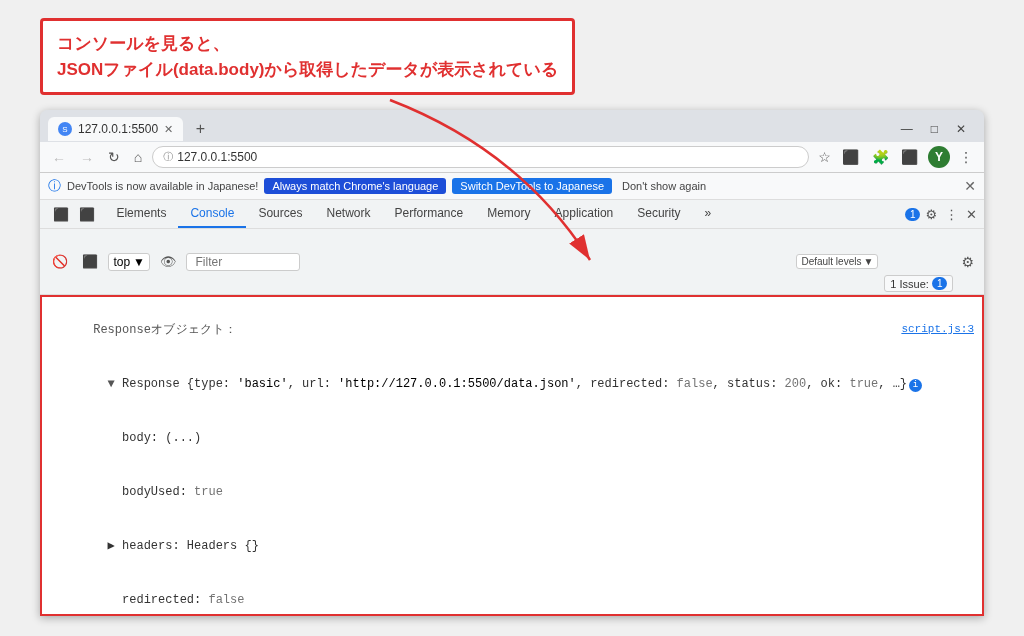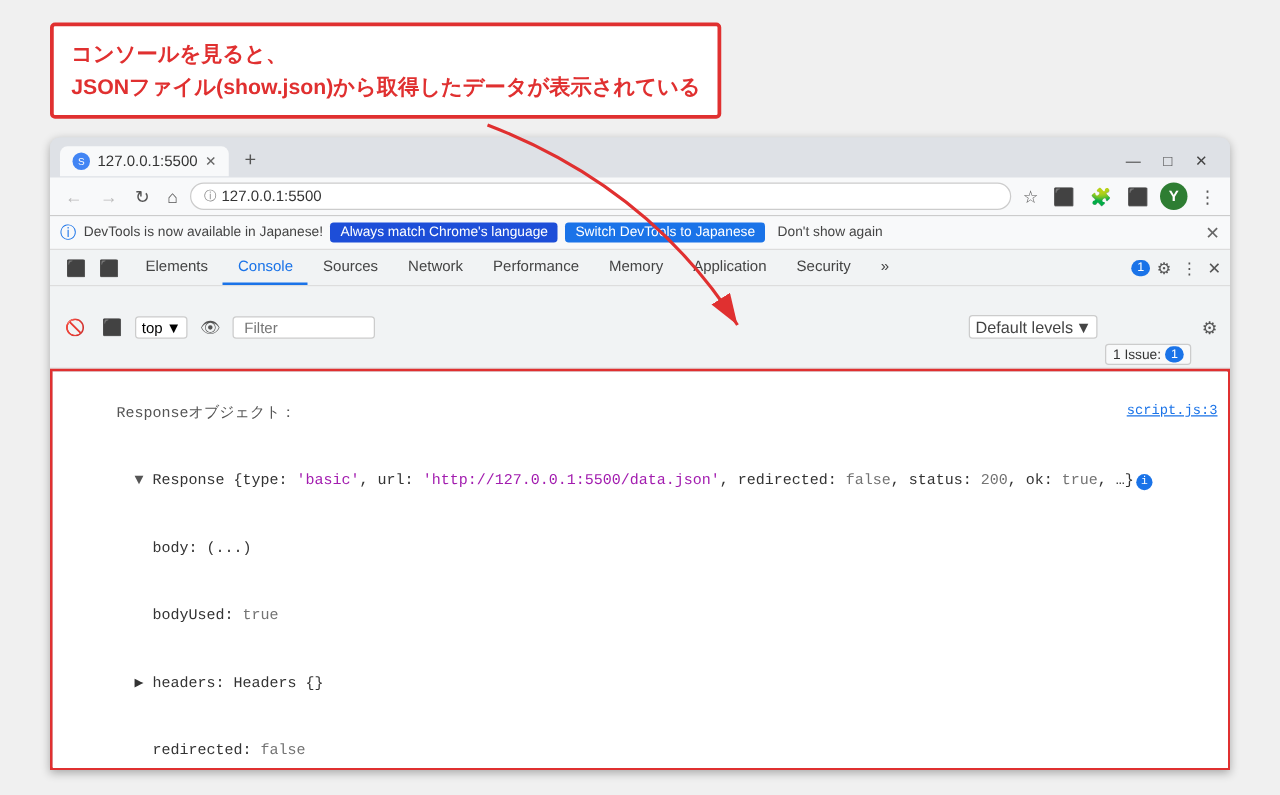--- a/index.html
+++ b/index.html
@@ -304,21 +304,21 @@
       align-items: center;
       gap: 6px;
       font-size: 11px;
       color: #444;
     }
     .default-levels {
       background: white;
       border: 1px solid #ccc;
       border-radius: 3px;
       padding: 1px 4px;
-      font-size: 13px;
+      font-size: 10px;
       cursor: pointer;
       display: flex;
       align-items: center;
       gap: 2px;
     }
     .issue-badge {
       background: #f8f9fa;
       border: 1px solid #ccc;
       border-radius: 3px;
       padding: 1px 5px;
@@ -346,21 +346,21 @@
       border: 2px solid #e03030;
       padding: 6px 8px;
       position: relative;
     }
     .console-line {
       line-height: 1.5;
       white-space: pre;
     }
     .c-gray { color: #555; }
     .c-blue { color: #737373; }
-    .c-red { color: #a21caf; margin-top: 20px; }
+    .c-red { color: #000000; margin-top: 20px; }
     .c-dark { color: #333; }
     .script-ref {
       float: right;
       color: #1a73e8;
       text-decoration: underline;
       cursor: pointer;
       font-size: 11px;
     }
     .info-icon-inline {
       display: inline-block;
@@ -374,21 +374,21 @@
       line-height: 13px;
       margin: 0 2px;
       cursor: pointer;
     }
   </style>
 </head>
 <body>
 
 <div class="annotation-box">
   <div class="annotation-text">コンソールを見ると、</div>
-  <div class="annotation-text">JSONファイル(show.json)から取得したデータが表示されている</div>
+  <div class="annotation-text">JSONファイル(data.body)から取得したデータが表示されている</div>
 </div>
 
 <svg class="arrow-svg" width="260" height="200" viewBox="0 0 260 200">
   <defs>
     <marker id="arrowhead" markerWidth="10" markerHeight="7" refX="10" refY="3.5" orient="auto">
       <polygon points="0 0, 10 3.5, 0 7" fill="#e03030"></polygon>
     </marker>
   </defs>
   <path d="M 30,10 Q 160,60 230,170" stroke="#e03030" stroke-width="2.5" fill="none" marker-end="url(#arrowhead)"></path>
 </svg>

